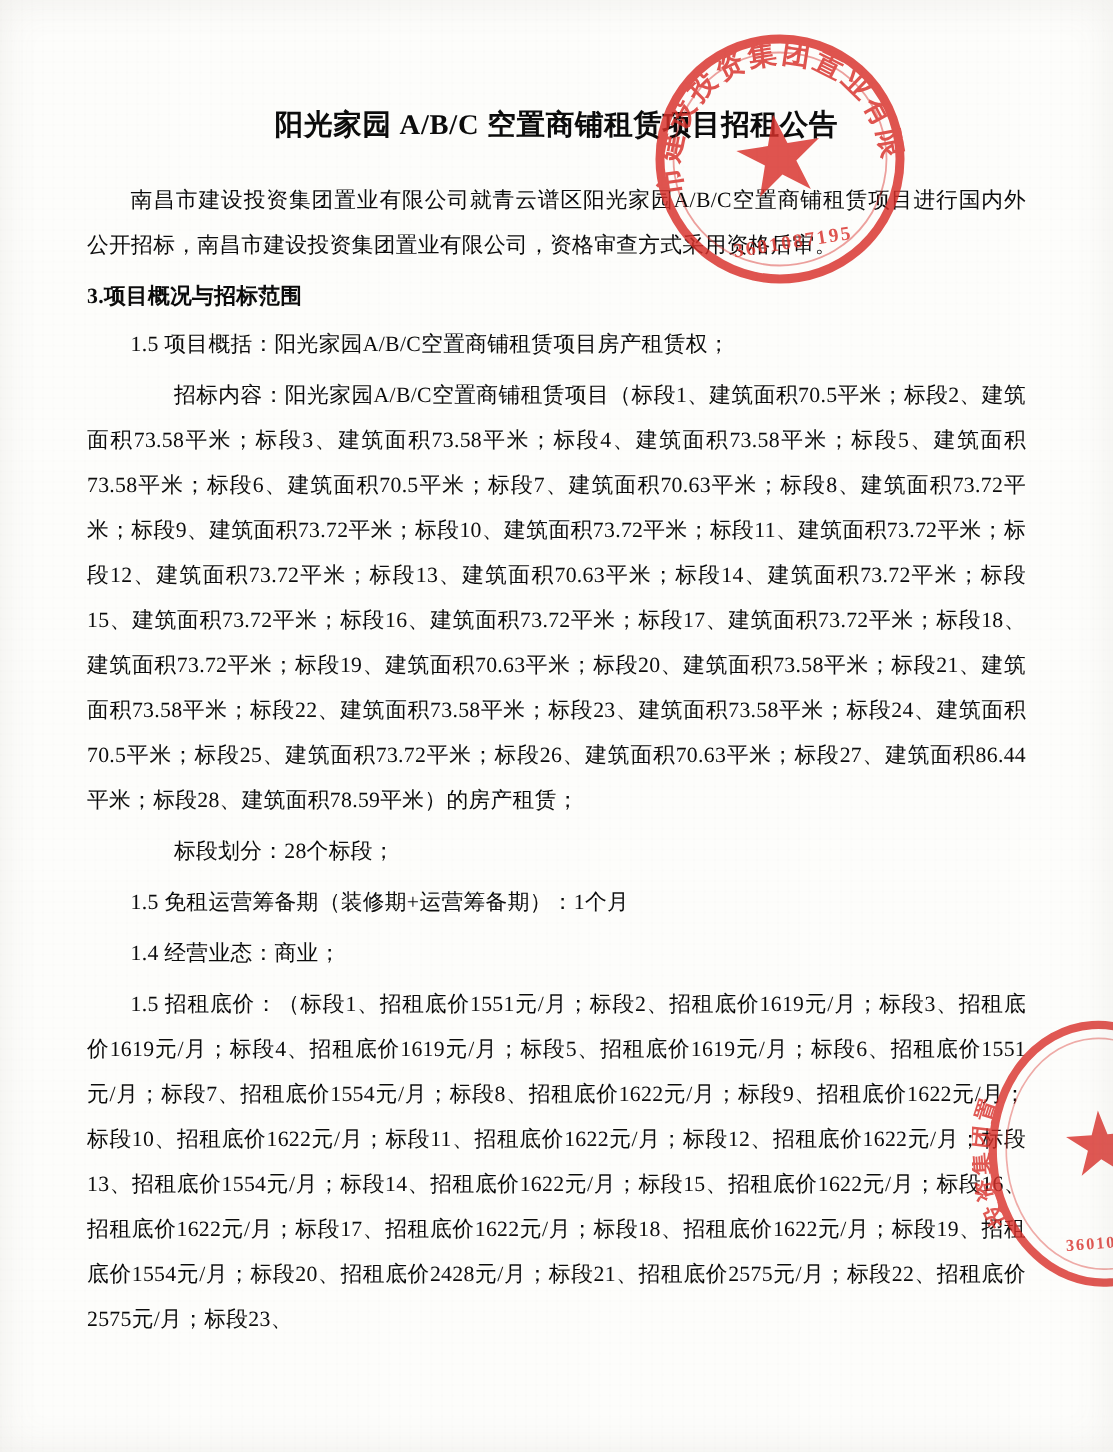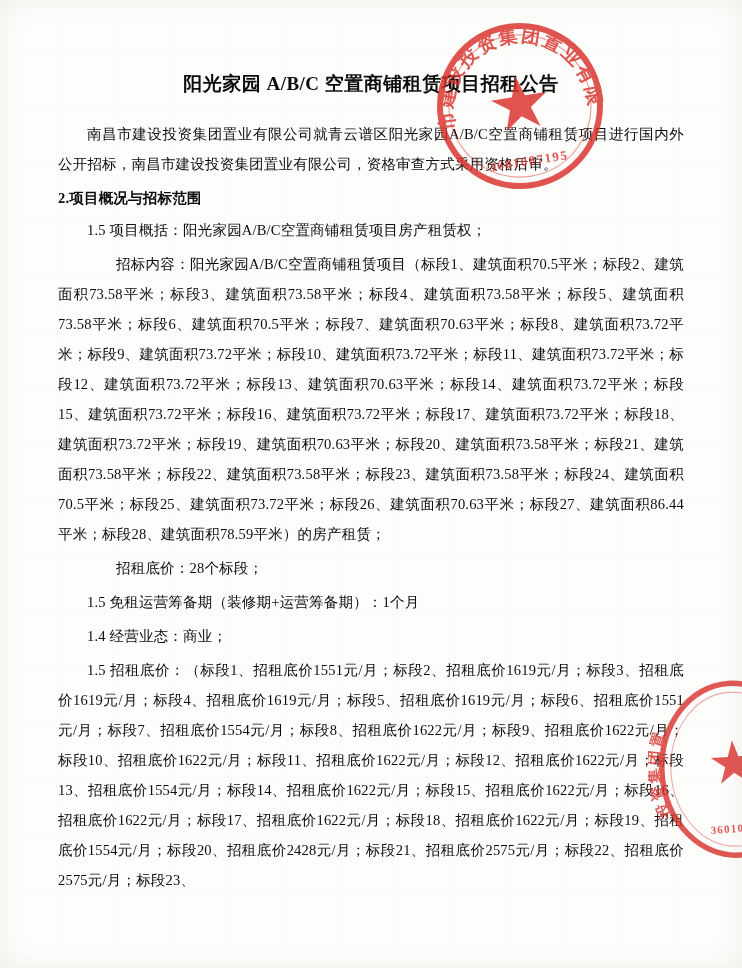--- a/index.html
+++ b/index.html
@@ -93,24 +93,24 @@
 </style>
 </head>
 <body>
 
 <div class="page">
 
   <div class="doc-body">
     <h1 class="doc-title">阳光家园 A/B/C 空置商铺租赁项目招租公告</h1>
 
     <p class="para indent2">南昌市建设投资集团置业有限公司就青云谱区阳光家园A/B/C空置商铺租赁项目进行国内外公开招标，南昌市建设投资集团置业有限公司，资格审查方式采用资格后审。</p>
-    <p class="para heading">2.项目概况与招标范围</p>
+    <p class="para heading">3.项目概况与招标范围</p>
     <p class="para indent2">1.5 项目概括：阳光家园A/B/C空置商铺租赁项目房产租赁权；</p>
     <p class="para indent4">招标内容：阳光家园A/B/C空置商铺租赁项目（标段1、建筑面积70.5平米；标段2、建筑面积73.58平米；标段3、建筑面积73.58平米；标段4、建筑面积73.58平米；标段5、建筑面积73.58平米；标段6、建筑面积70.5平米；标段7、建筑面积70.63平米；标段8、建筑面积73.72平米；标段9、建筑面积73.72平米；标段10、建筑面积73.72平米；标段11、建筑面积73.72平米；标段12、建筑面积73.72平米；标段13、建筑面积70.63平米；标段14、建筑面积73.72平米；标段15、建筑面积73.72平米；标段16、建筑面积73.72平米；标段17、建筑面积73.72平米；标段18、建筑面积73.72平米；标段19、建筑面积70.63平米；标段20、建筑面积73.58平米；标段21、建筑面积73.58平米；标段22、建筑面积73.58平米；标段23、建筑面积73.58平米；标段24、建筑面积70.5平米；标段25、建筑面积73.72平米；标段26、建筑面积70.63平米；标段27、建筑面积86.44平米；标段28、建筑面积78.59平米）的房产租赁；</p>
-    <p class="para indent4">招租底价：28个标段；</p>
+    <p class="para indent4">标段划分：28个标段；</p>
     <p class="para indent2">1.5 免租运营筹备期（装修期+运营筹备期）：1个月</p>
     <p class="para indent2">1.4 经营业态：商业；</p>
     <p class="para indent2">1.5 招租底价：（标段1、招租底价1551元/月；标段2、招租底价1619元/月；标段3、招租底价1619元/月；标段4、招租底价1619元/月；标段5、招租底价1619元/月；标段6、招租底价1551元/月；标段7、招租底价1554元/月；标段8、招租底价1622元/月；标段9、招租底价1622元/月；标段10、招租底价1622元/月；标段11、招租底价1622元/月；标段12、招租底价1622元/月；标段13、招租底价1554元/月；标段14、招租底价1622元/月；标段15、招租底价1622元/月；标段16、招租底价1622元/月；标段17、招租底价1622元/月；标段18、招租底价1622元/月；标段19、招租底价1554元/月；标段20、招租底价2428元/月；标段21、招租底价2575元/月；标段22、招租底价2575元/月；标段23、</p>
   </div>
 
   <div class="stamp seal-main">
     <svg width="176" height="176" viewBox="0 0 176 176" xmlns="http://www.w3.org/2000/svg">
       <g opacity="0.82" transform="rotate(-9 88 88)">
         <circle cx="88" cy="88" r="80" fill="none" stroke="#d9302a" stroke-width="6"></circle>
         <circle cx="88" cy="88" r="71" fill="none" stroke="#d9302a" stroke-width="1.2" opacity="0.55"></circle>

